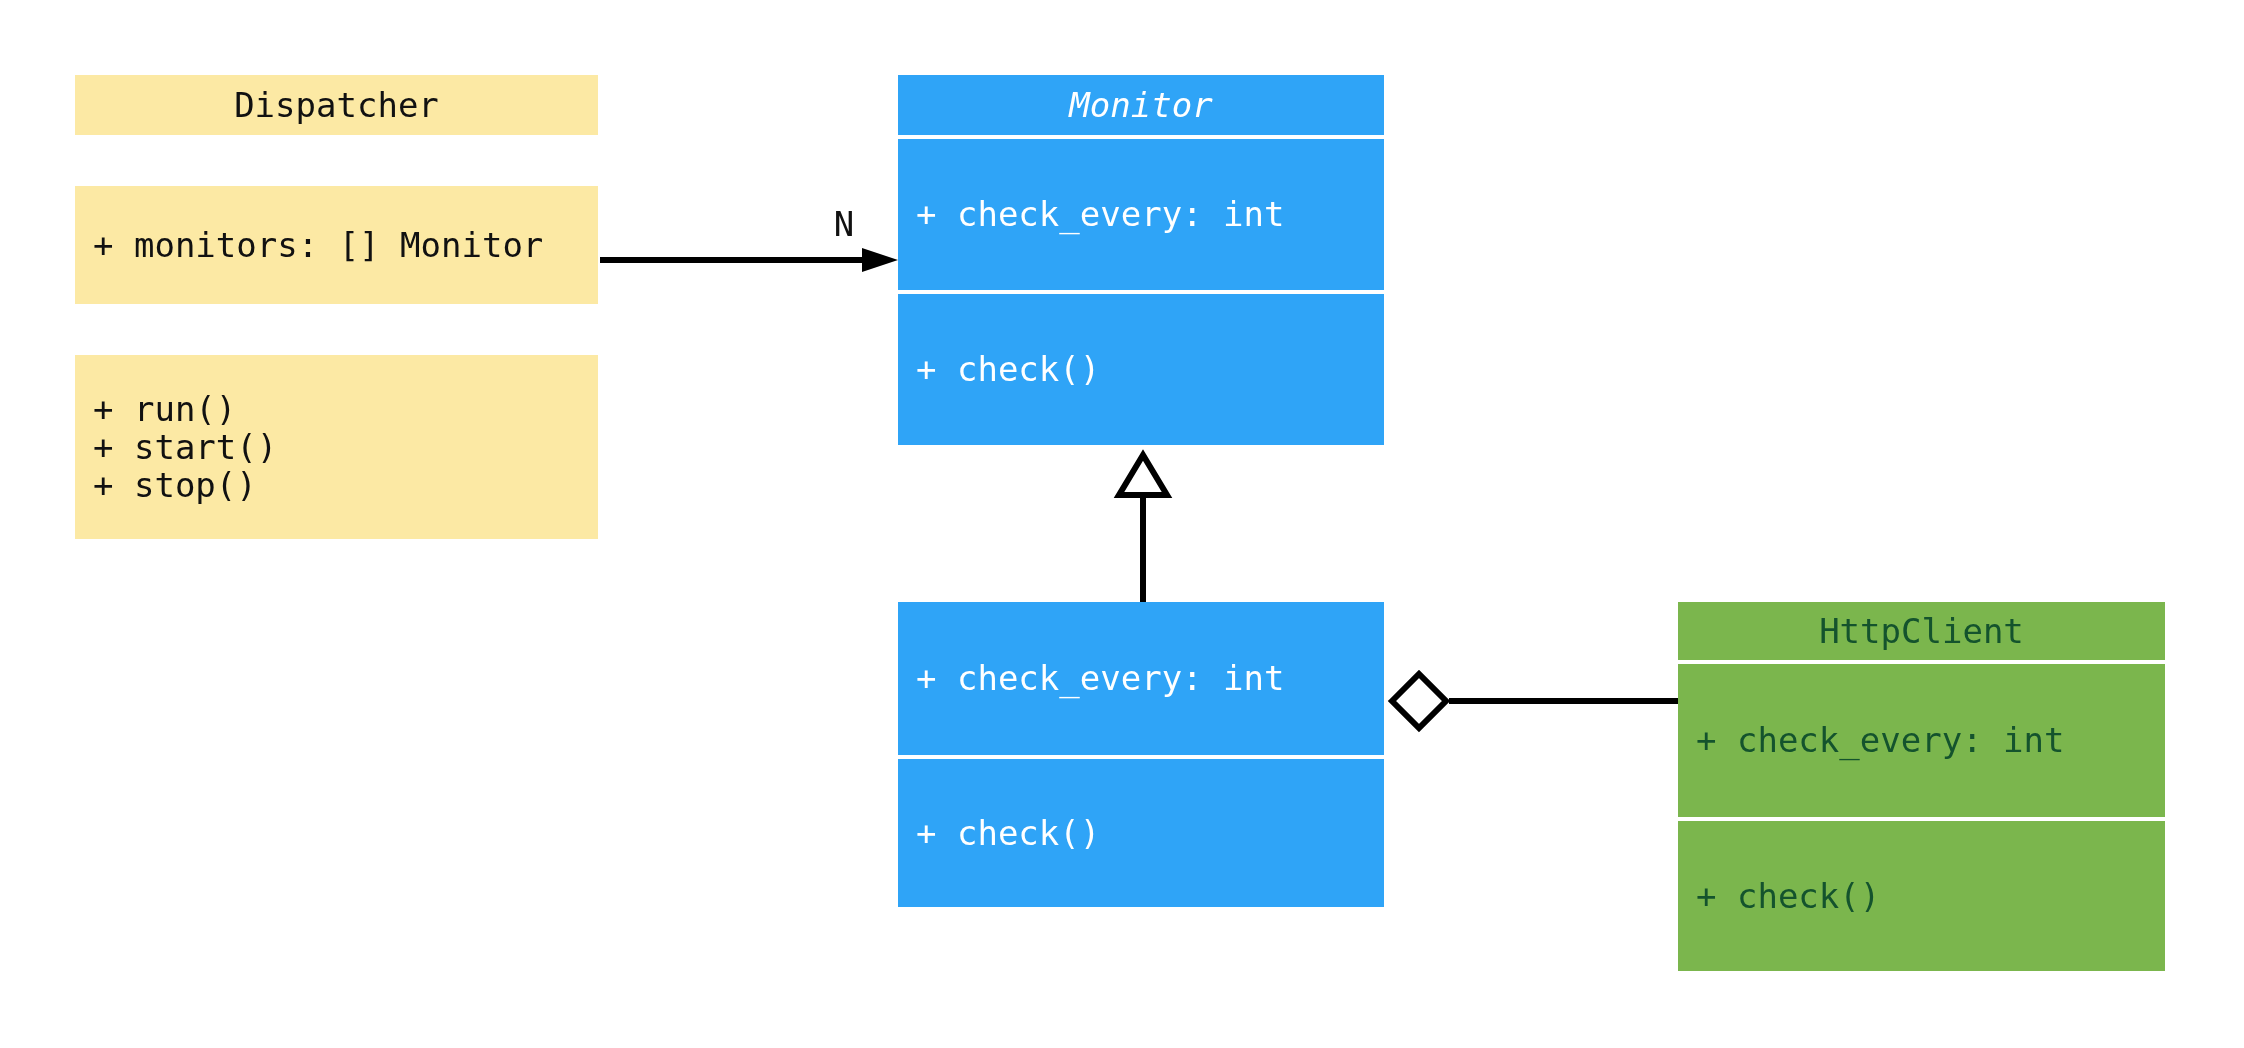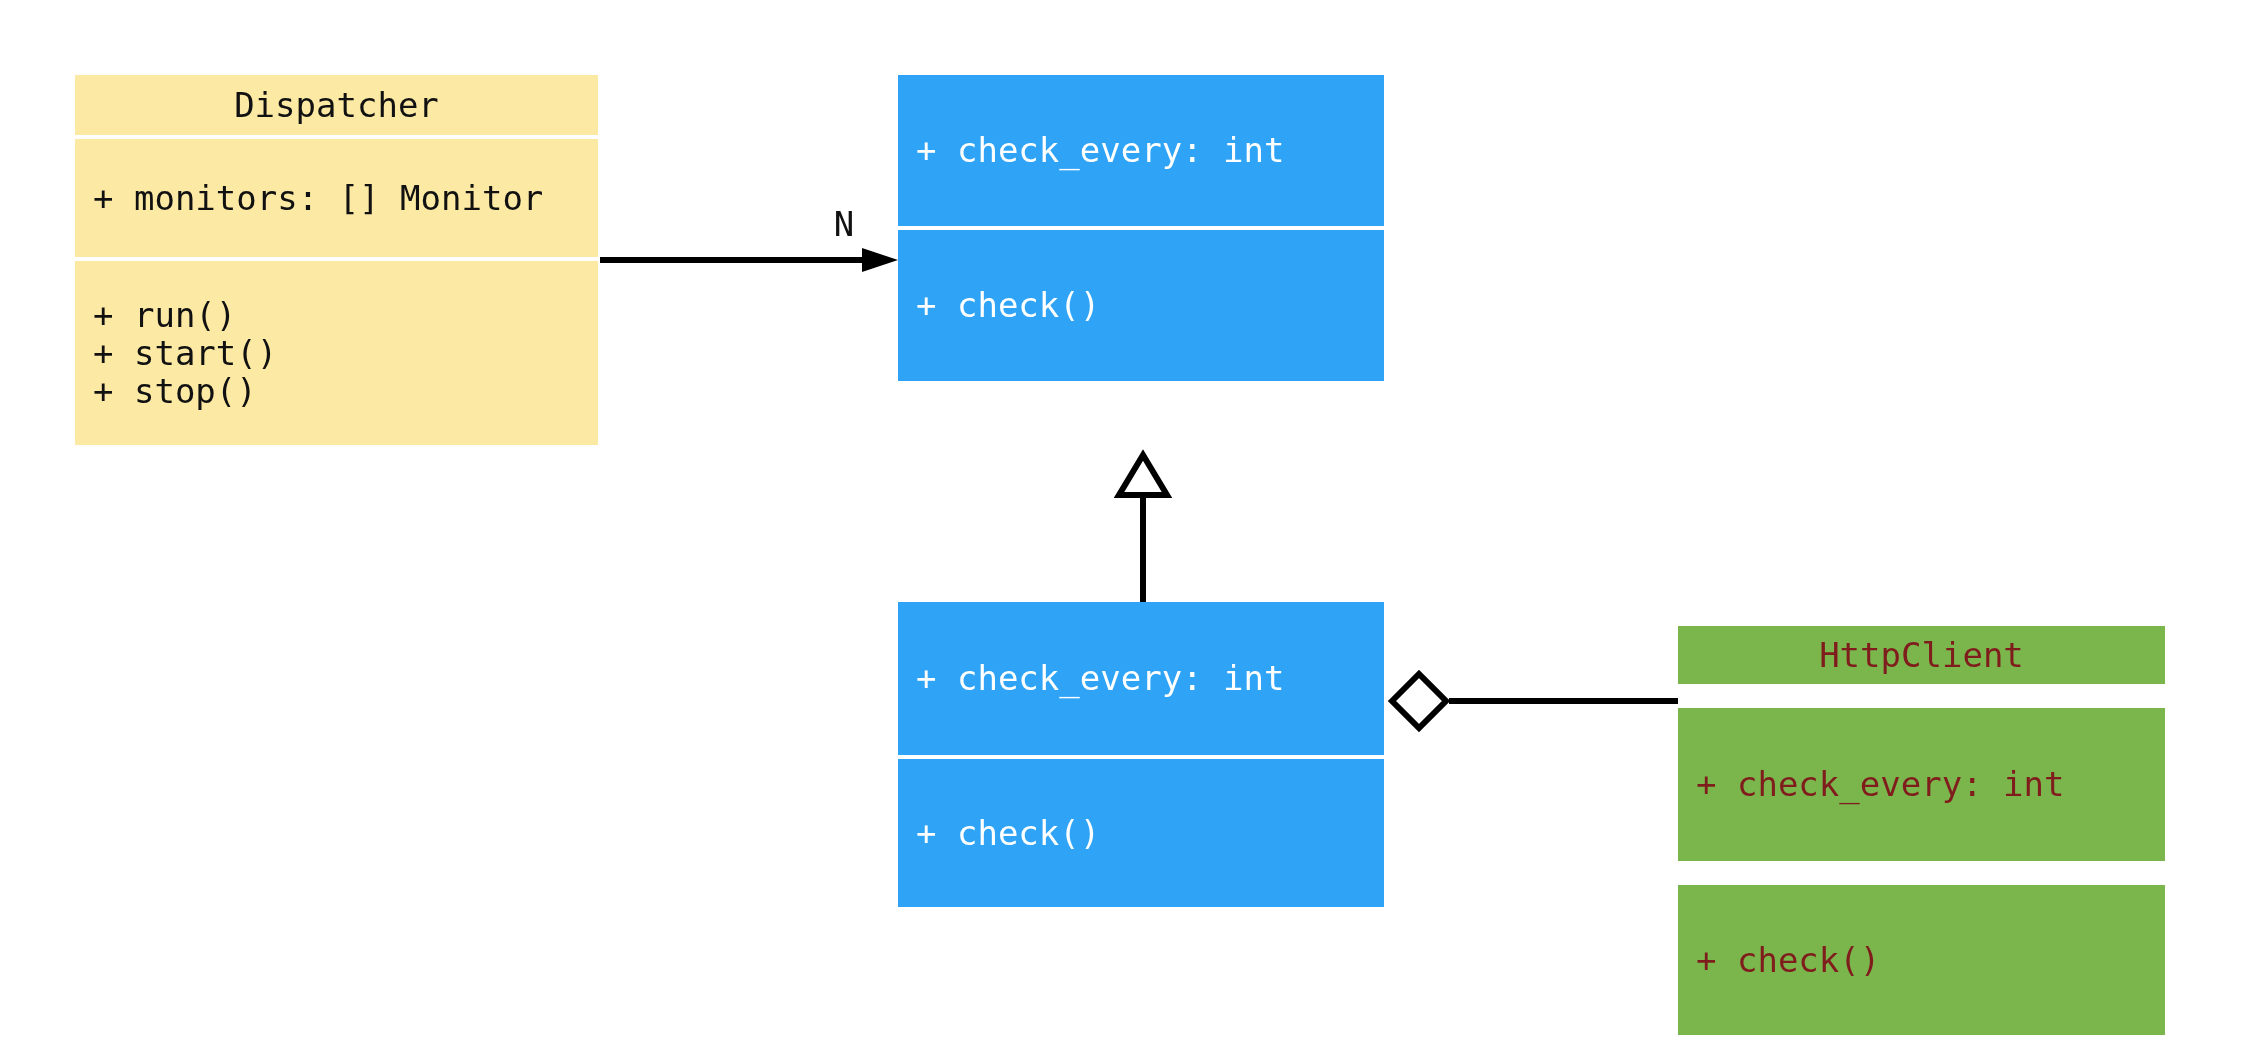--- a/index.html
+++ b/index.html
@@ -10,41 +10,42 @@
   .class-box{position:absolute;display:flex;flex-direction:column;}
   .band{
     display:flex;align-items:center;
     font-size:34px;line-height:1.12;white-space:pre-line;
     padding-left:18px;box-sizing:border-box;
   }
   .band.title{justify-content:center;padding-left:0;}
   .band + .band{margin-top:4px;}
   .c-yellow .band{background:#FCE9A4;color:#111111;}
   .c-blue   .band{background:#2FA4F7;color:#ffffff;}
-  .c-green  .band{background:#7BB64D;color:#7f1d1d;margin-top:24px;}
+  .c-green  .band{background:#7BB64D;color:#14532d;}
   .title-italic{font-style:italic;}
   .overlay{position:absolute;left:0;top:0;pointer-events:none;}
   .edge-label{
     position:absolute;font-size:34px;color:#111111;text-align:center;
   }
 </style>
 </head>
 <body>
 
 <div class="canvas">
 
-  <div class="class-box c-yellow" style="left:75px;top:75px;width:523px;">
+  <div class="class-box c-yellow" style="left:75px;top:75px;width:523px;gap:47px;">
     <div class="band title" style="height:60px">Dispatcher</div>
     <div class="band" style="height:118px">+ monitors: [] Monitor</div>
     <div class="band" style="height:184px">+ run()
 + start()
 + stop()</div>
   </div>
 
   <div class="class-box c-blue" style="left:898px;top:75px;width:486px;">
+    <div class="band title title-italic" style="height:60px">Monitor</div>
     <div class="band" style="height:151px">+ check_every: int</div>
     <div class="band" style="height:151px">+ check()</div>
   </div>
 
   <div class="class-box c-blue" style="left:898px;top:602px;width:486px;">
     <div class="band" style="height:153px">+ check_every: int</div>
     <div class="band" style="height:148px">+ check()</div>
   </div>
 
   <div class="class-box c-green" style="left:1678px;top:602px;width:487px;">

